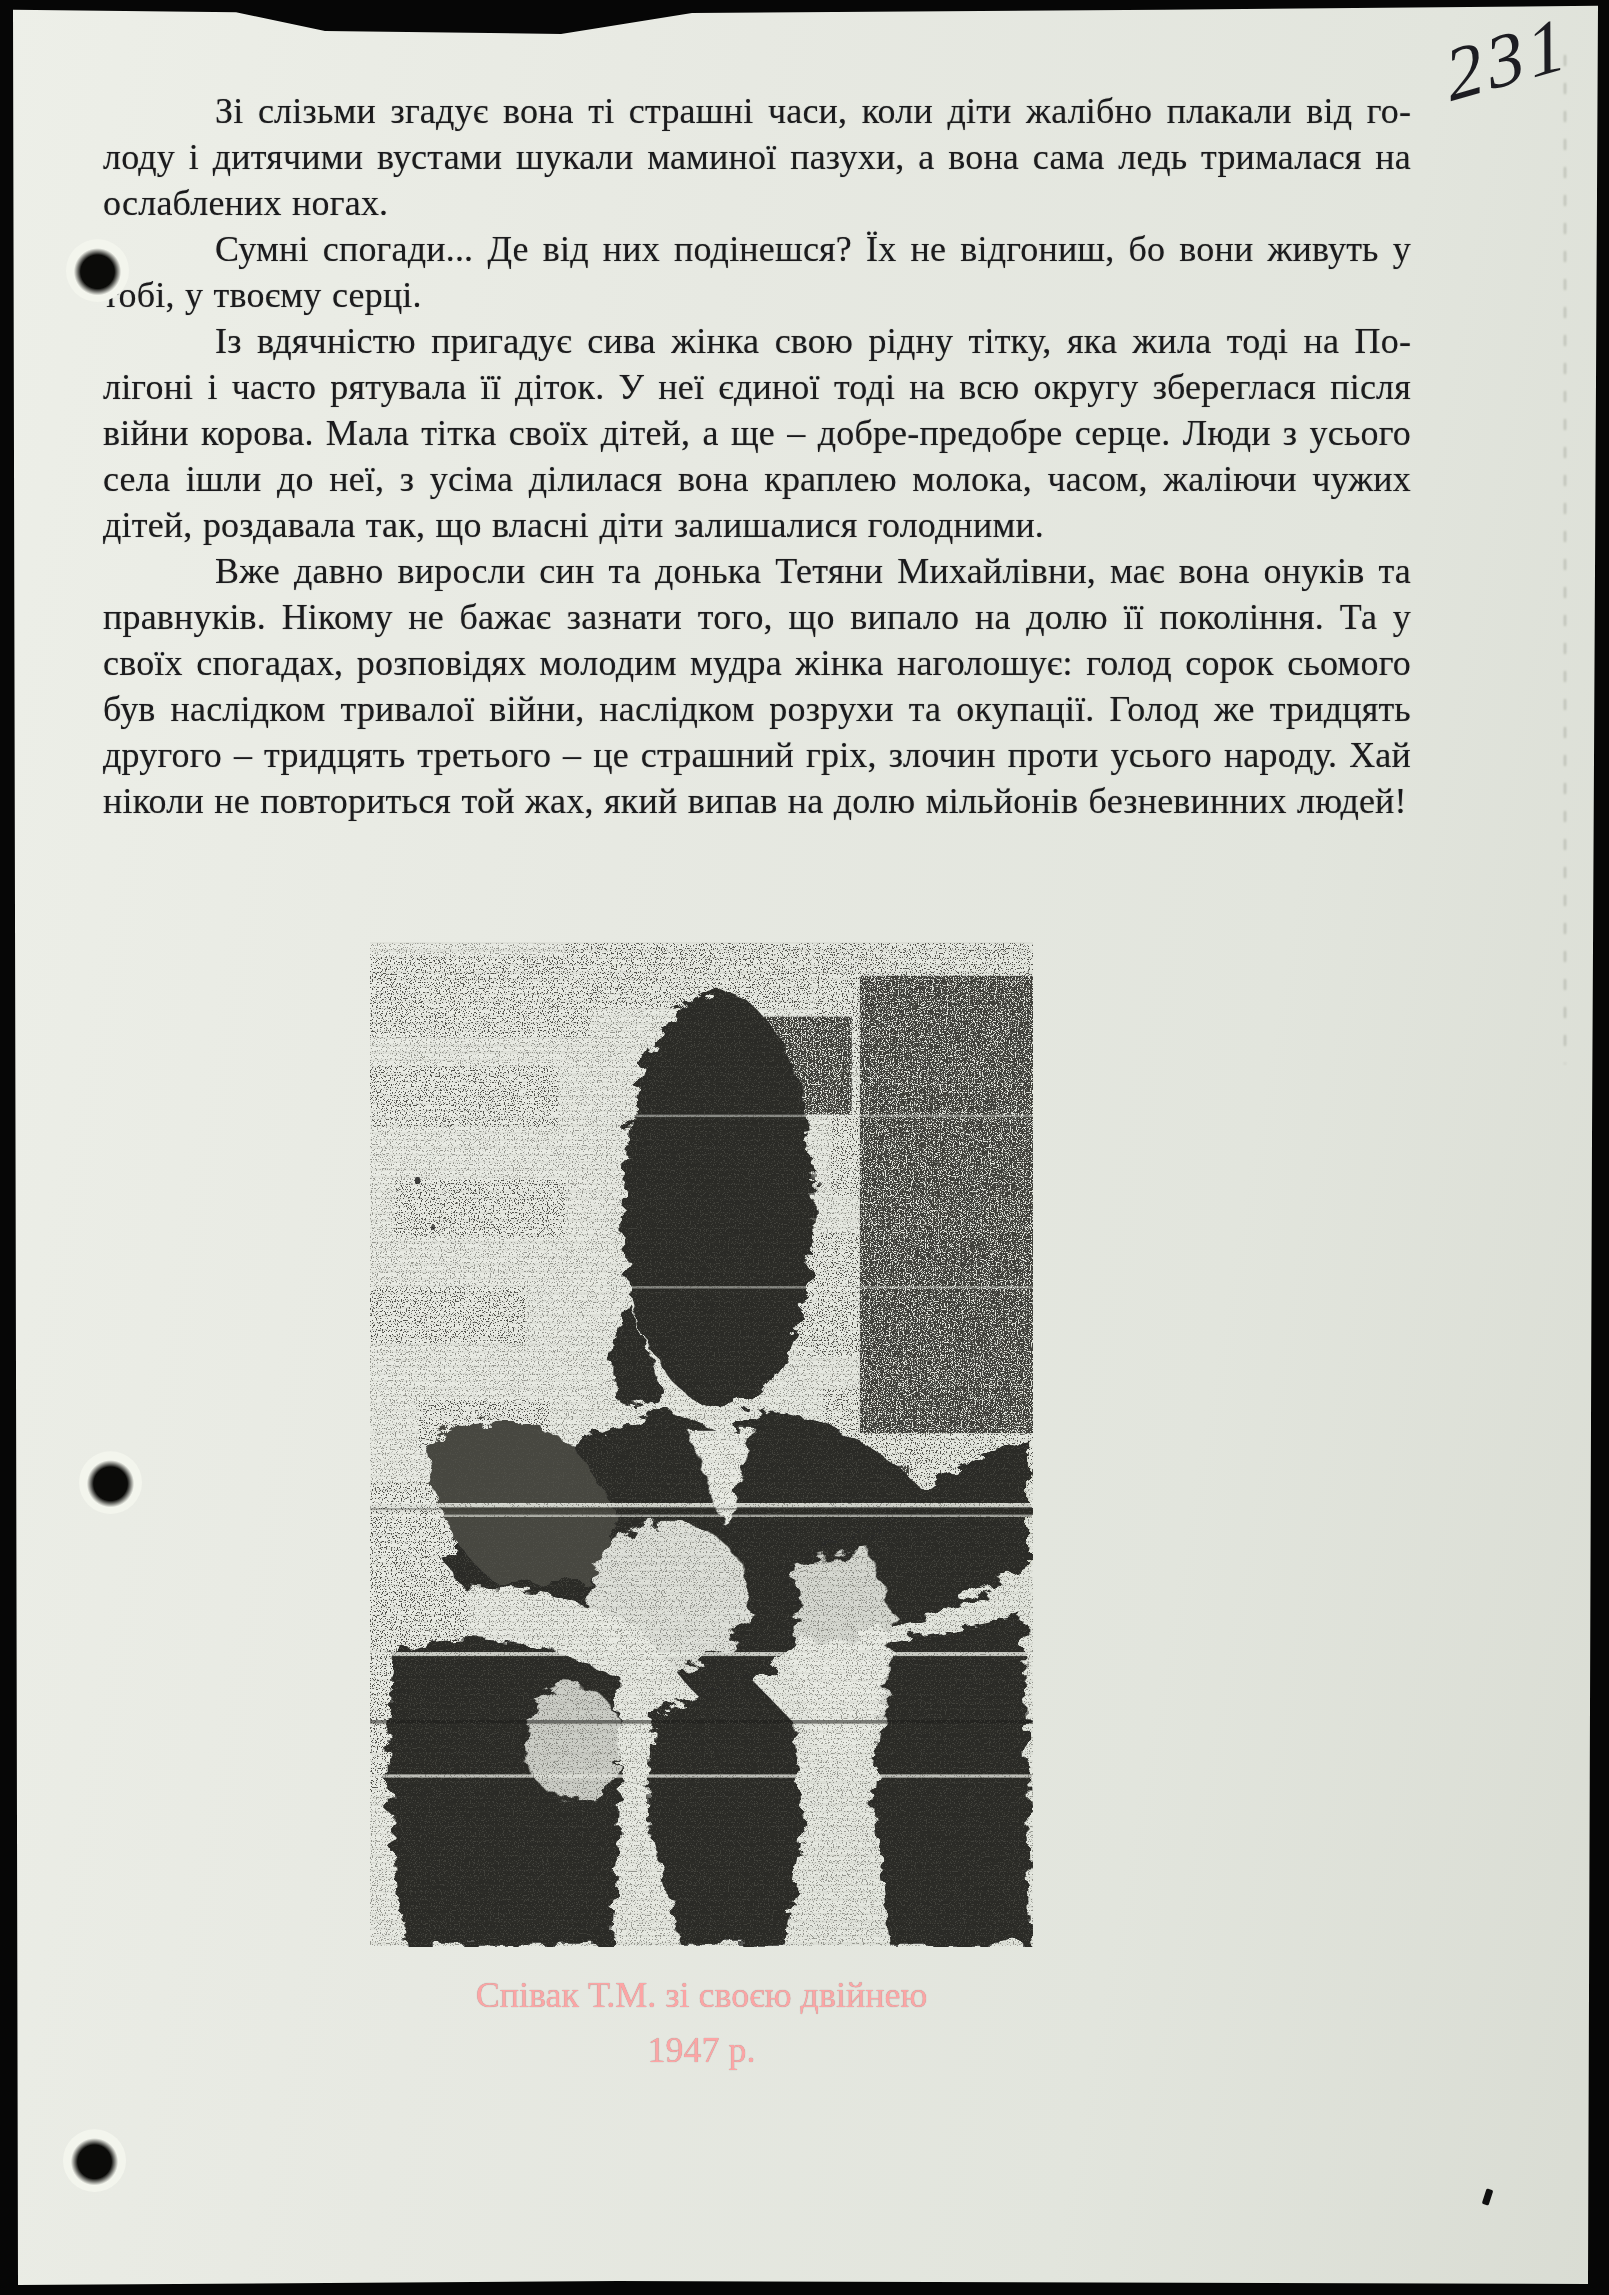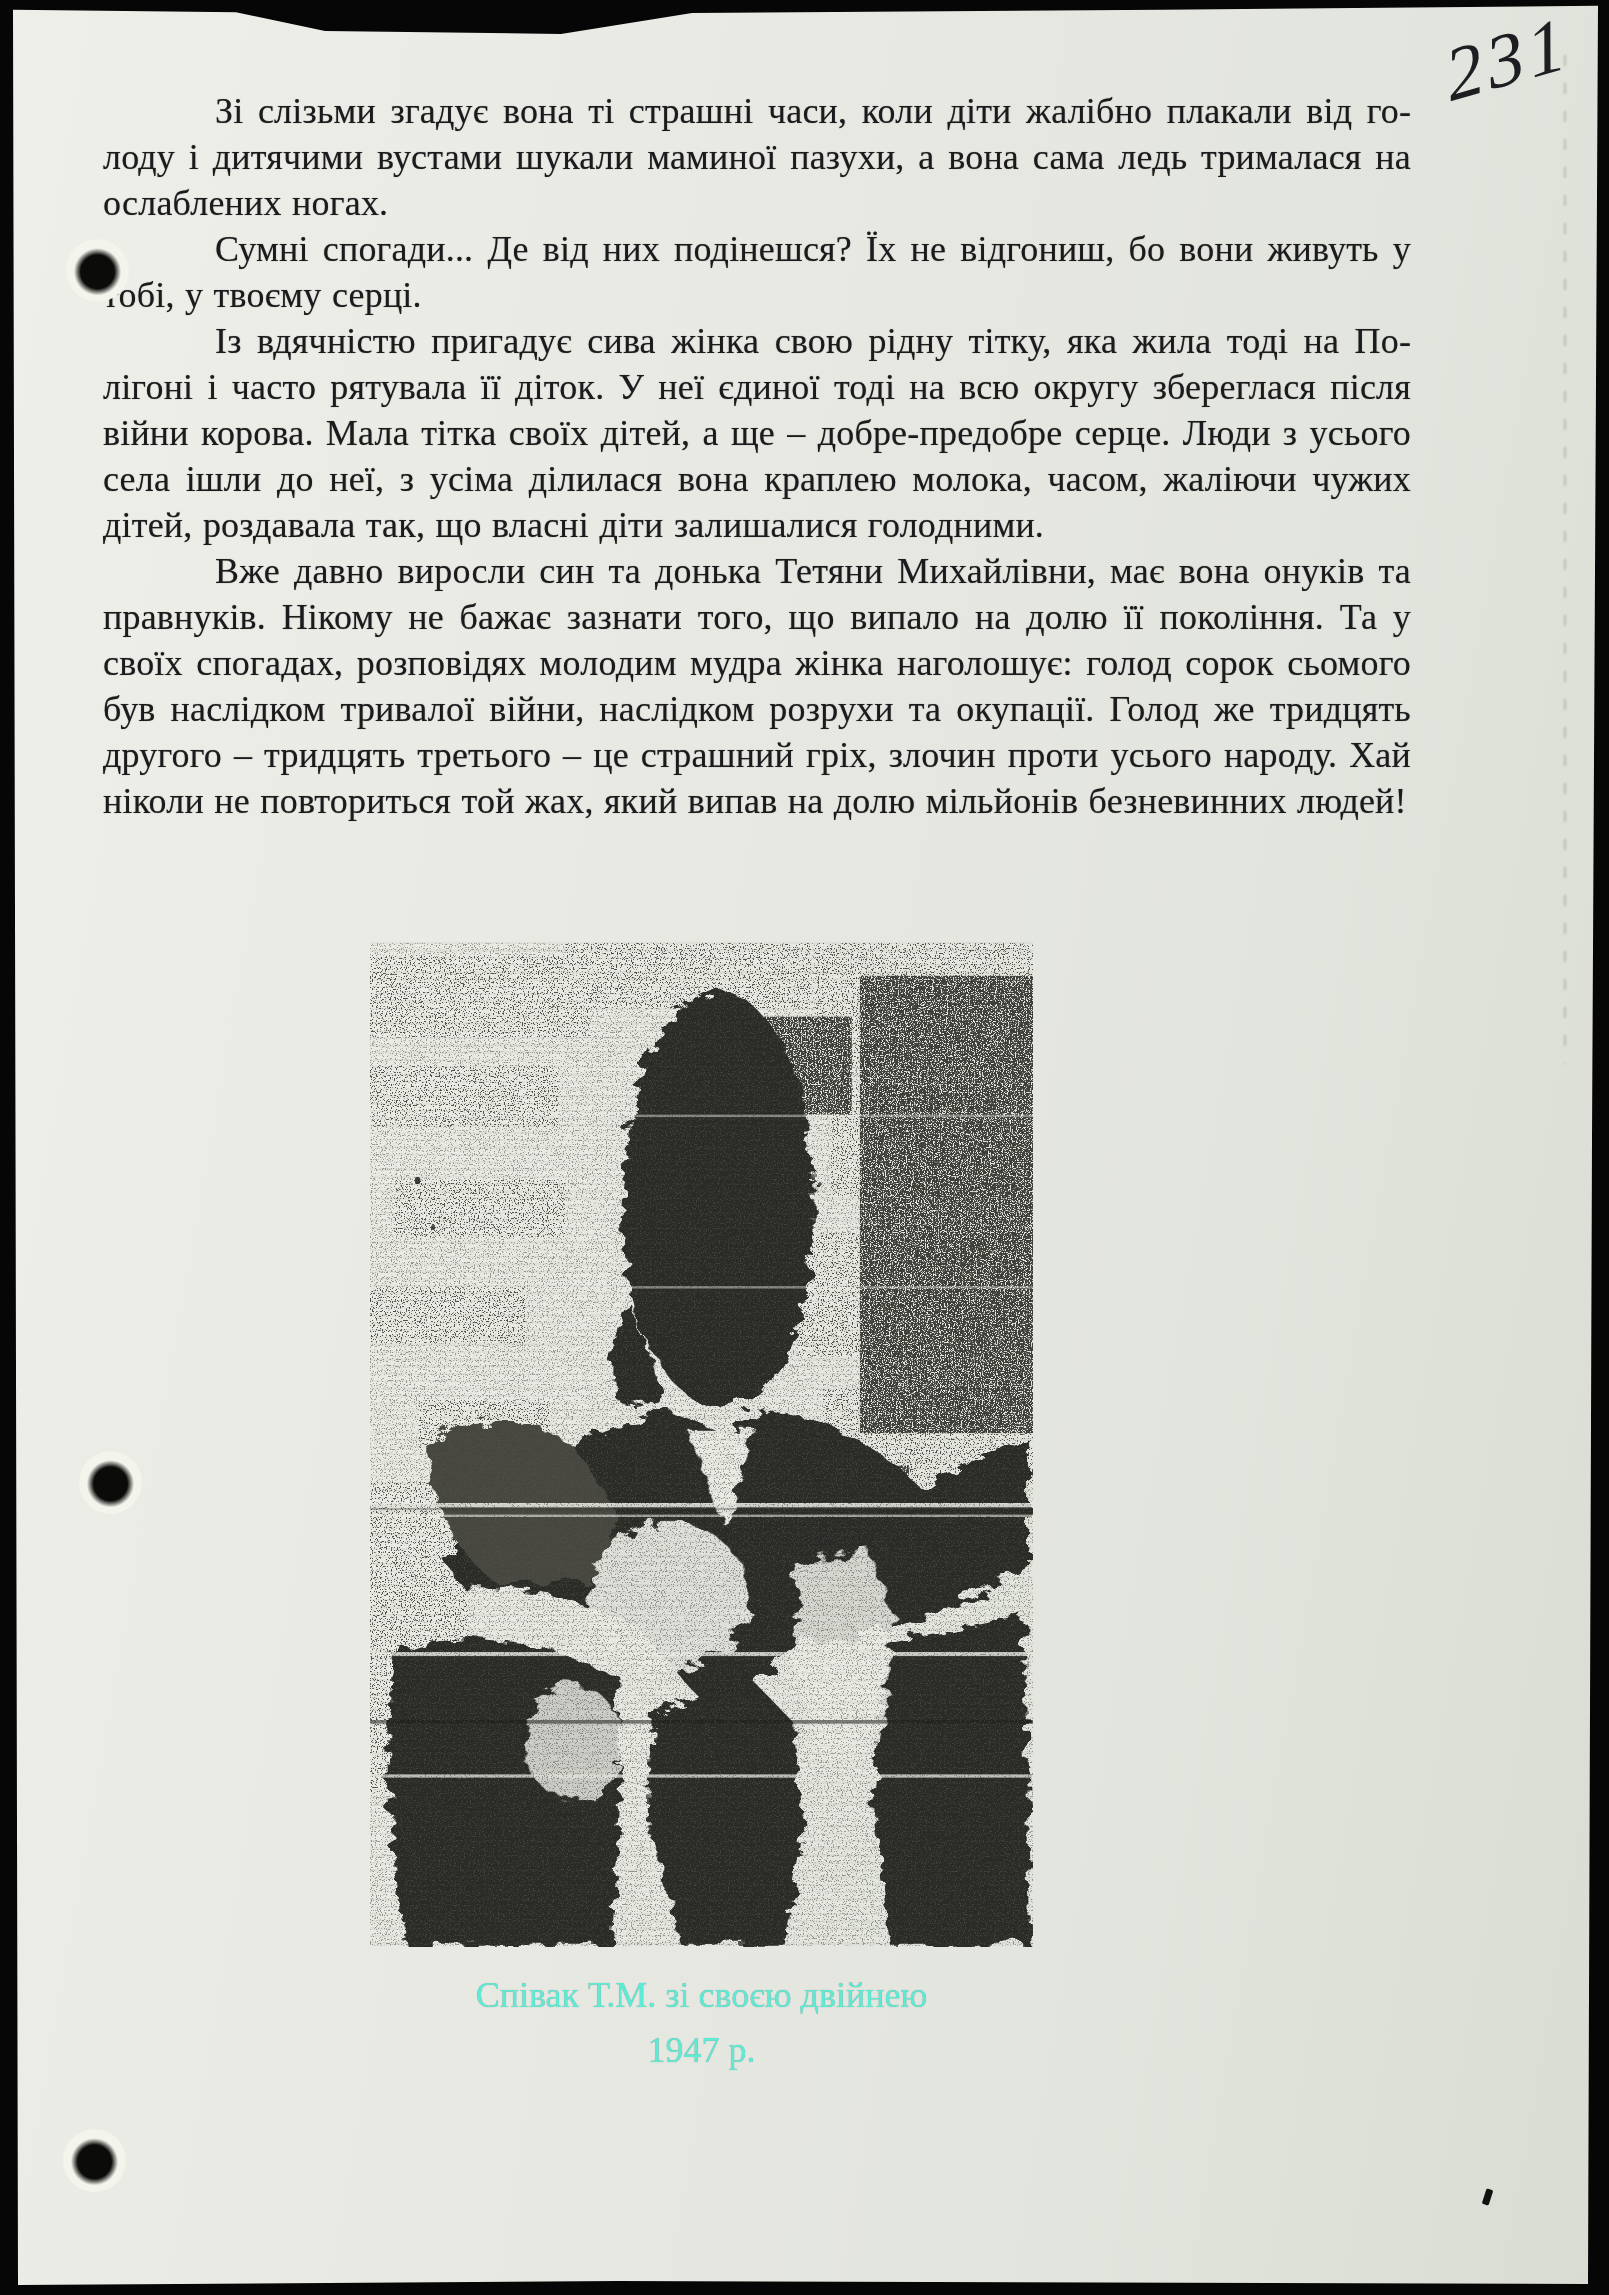--- a/index.html
+++ b/index.html
@@ -16,21 +16,21 @@
         transform:rotate(-16deg) skewX(-6deg);transform-origin:center;line-height:1;}
   .bodytext{position:absolute;left:103px;top:88px;width:1308px;
         font-size:36px;line-height:46px;color:#1b1b1d;text-align:justify;
         letter-spacing:0.2px;word-spacing:1.2px;
         text-shadow:0 0 1px rgba(25,25,25,.5);}
   .bodytext p{margin:0;text-indent:112px;hyphens:manual;}
   .photo{position:absolute;left:370px;top:942px;width:663px;height:1005px;}
   .photo::after{content:"";position:absolute;inset:0;
         background:repeating-linear-gradient(180deg,rgba(90,90,82,.06) 0 2.4px,rgba(0,0,0,0) 2.4px 7.3px);}
   .caption{position:absolute;left:370px;top:1968px;width:663px;text-align:center;
-        font-size:36px;line-height:55px;color:#5eead4;text-shadow:0 0 0.8px rgba(25,25,25,.45);}
+        font-size:36px;line-height:55px;color:#fca5a5;text-shadow:0 0 0.8px rgba(25,25,25,.45);}
   .hole{position:absolute;width:63px;height:63px;border-radius:50%;
         background:radial-gradient(circle at 50% 52%,#0b0b09 0 37%,#f3f5ed 52% 70%,rgba(243,245,237,0) 74%);}
   .hole1{left:66px;top:239px;}
   .hole2{left:79px;top:1451px;}
   .hole3{left:63px;top:2129px;}
   .speck{position:absolute;background:#111;border-radius:1.6px;}
   .speck1{left:1484px;top:2189px;width:7.3px;height:16.3px;transform:rotate(18deg);}
   .speck2{left:415px;top:1177px;width:4.9px;height:7.3px;opacity:.8;}
   .speck3{left:431px;top:1225px;width:4.1px;height:4.9px;opacity:.7;}
 </style>

